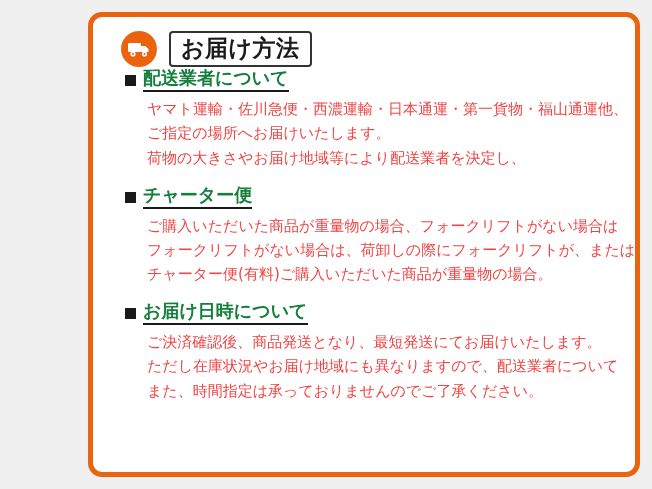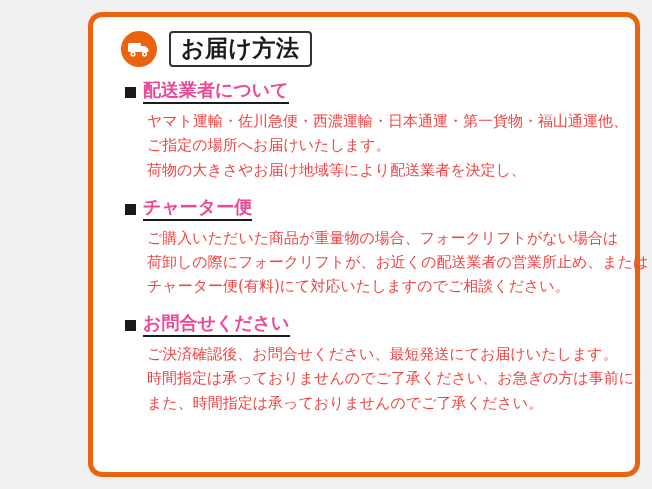--- a/index.html
+++ b/index.html
@@ -33,21 +33,21 @@
   }
   .inner {
     padding: 14px 20px 10px 22px;
   }
   
   .title-row {
     display: flex;
     align-items: flex-end;
     gap: 12px;
     margin-left: 6px;
-    margin-bottom: 12px;
+    margin-bottom: 0;
   }
   .truck-badge {
     width: 36px;
     height: 36px;
     border-radius: 50%;
     background: #ea6410;
     display: flex;
     align-items: center;
     justify-content: center;
     flex: 0 0 auto;
@@ -79,21 +79,21 @@
   .sec-square {
     width: 11px;
     height: 11px;
     background: #1a1a1a;
     flex: 0 0 auto;
     margin-top: 2px;
   }
   .sec-title {
     font-size: 18px;
     font-weight: bold;
-    color: #ec4899;
+    color: #15803d;
     border-bottom: 2px solid #1a1a1a;
     padding-bottom: 1px;
     line-height: 1.2;
     white-space: nowrap;
   }
   .sec-body { margin-left: 22px; }
   .line {
     font-size: 15px;
     color: #ef4444;
     line-height: 1.62;
@@ -135,32 +135,32 @@
         </div>
       </div>
 
       <div class="section">
         <div class="sec-head">
           <span class="sec-square"></span>
           <span class="sec-title">チャーター便</span>
         </div>
         <div class="sec-body">
           <div class="line">ご購入いただいた商品が重量物の場合、フォークリフトがない場合は</div>
-          <div class="line">荷卸しの際にフォークリフトが、お近くの配送業者の営業所止め、または</div>
-          <div class="line">チャーター便(有料)にて対応いたしますのでご相談ください。</div>
+          <div class="line">フォークリフトがない場合は、荷卸しの際にフォークリフトが、または</div>
+          <div class="line">チャーター便(有料)ご購入いただいた商品が重量物の場合。</div>
         </div>
       </div>
 
       <div class="section">
         <div class="sec-head">
           <span class="sec-square"></span>
-          <span class="sec-title">お問合せください</span>
+          <span class="sec-title">お届け日時について</span>
         </div>
         <div class="sec-body">
-          <div class="line">ご決済確認後、お問合せください、最短発送にてお届けいたします。</div>
-          <div class="line">時間指定は承っておりませんのでご了承ください、お急ぎの方は事前に</div>
+          <div class="line">ご決済確認後、商品発送となり、最短発送にてお届けいたします。</div>
+          <div class="line">ただし在庫状況やお届け地域にも異なりますので、配送業者について</div>
           <div class="line">また、時間指定は承っておりませんのでご了承ください。</div>
         </div>
       </div>
 
     </div>
   </div>
 </div>
 
 </body></html>

